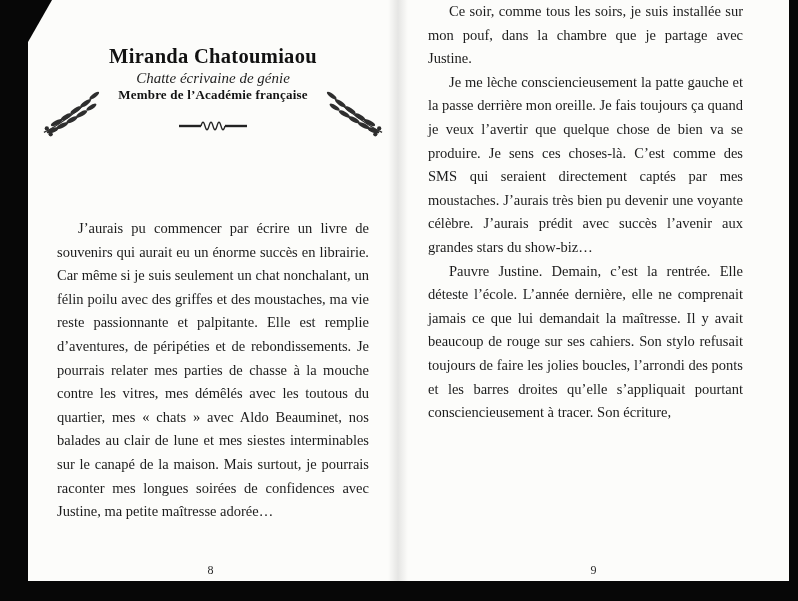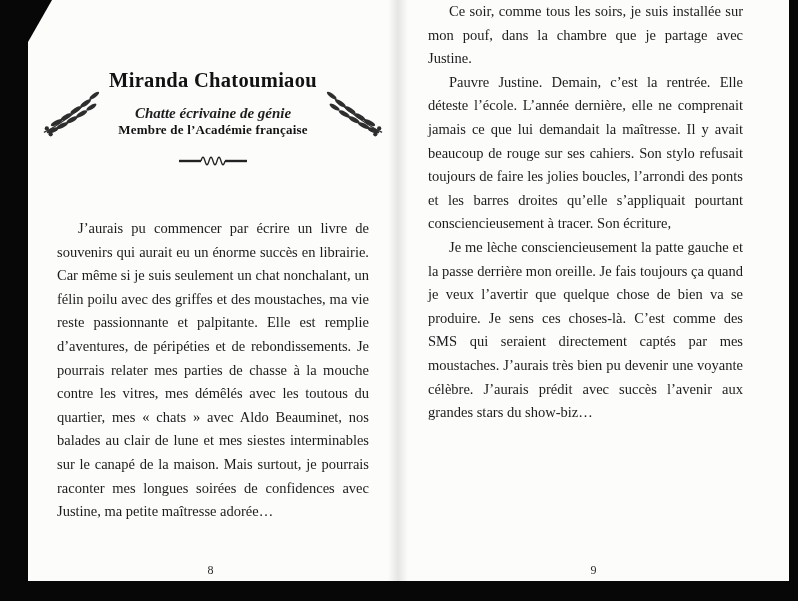--- a/index.html
+++ b/index.html
@@ -32,25 +32,25 @@
   }
 
   .page { position: absolute; top: 0; height: 581px; background: transparent; }
   .page-left  { left: 28px;  width: 365px; }
   .page-right { left: 398px; width: 391px; }
 
   .page-left  .text-col { position: relative; margin-left: 29px; width: 312px; height: 100%; }
   .page-right .text-col { position: relative; margin-left: 30px; width: 315px; height: 100%; }
 
   
-  .chapter-header { position: relative; padding-top: 69px; height: 217px; text-align: center; }
+  .chapter-header { position: relative; padding-top: 45px; height: 217px; text-align: center; }
   .title {
     font-size: 20.5px; font-weight: bold; color: #121212; letter-spacing: 0.3px;
   }
-  .subtitle { font-style: italic; font-size: 15px; color: #1e1e1e; margin-top: 13px; font-weight: bold; }
+  .subtitle { font-style: italic; font-size: 15px; color: #1e1e1e; margin-top: 2px; }
   .affiliation { font-weight: bold; font-size: 13px; color: #121212; letter-spacing: 0.2px; }
   .ornament { margin-top: 15px; line-height: 0; }
 
   .laurel { position: absolute; top: 86px; width: 62px; height: 52px; line-height: 0; }
   .laurel-left  { left: -16px; }
   .laurel-right { right: -16px; transform: scaleX(-1); }
 
   
   .body-text p {
     font-size: 14.5px;
@@ -132,22 +132,22 @@
         <p>J’aurais pu commencer par écrire un livre de souvenirs qui aurait eu un énorme succès en librairie. Car même si je suis seulement un chat nonchalant, un félin poilu avec des griffes et des moustaches, ma vie reste passionnante et palpitante. Elle est remplie d’aventures, de péripéties et de rebondissements. Je pourrais relater mes parties de chasse à la mouche contre les vitres, mes démêlés avec les toutous du quartier, mes « chats » avec Aldo Beauminet, nos balades au clair de lune et mes siestes interminables sur le canapé de la maison. Mais surtout, je pourrais raconter mes longues soirées de confidences avec Justine, ma petite maîtresse adorée…</p>
       </div>
     </div>
     <div class="pagenum">8</div>
   </div>
 
   <div class="page page-right">
     <div class="text-col">
       <div class="body-text" lang="fr">
         <p>Ce soir, comme tous les soirs, je suis installée sur mon pouf, dans la chambre que je partage avec Justine.</p>
+        <p>Je me lèche consciencieusement la patte gauche et la passe derrière mon oreille. Je fais toujours ça quand je veux l’avertir que quelque chose de bien va se produire. Je sens ces choses-là. C’est comme des SMS qui seraient directement captés par mes moustaches. J’aurais très bien pu devenir une voyante célèbre. J’aurais prédit avec succès l’avenir aux grandes stars du show-biz…</p>
         <p>Pauvre Justine. Demain, c’est la rentrée. Elle déteste l’école. L’année dernière, elle ne comprenait jamais ce que lui demandait la maîtresse. Il y avait beaucoup de rouge sur ses cahiers. Son stylo refusait toujours de faire les jolies boucles, l’arrondi des ponts et les barres droites qu’elle s’appliquait pourtant consciencieusement à tracer. Son écriture,</p>
-        <p>Je me lèche consciencieusement la patte gauche et la passe derrière mon oreille. Je fais toujours ça quand je veux l’avertir que quelque chose de bien va se produire. Je sens ces choses-là. C’est comme des SMS qui seraient directement captés par mes moustaches. J’aurais très bien pu devenir une voyante célèbre. J’aurais prédit avec succès l’avenir aux grandes stars du show-biz…</p>
       </div>
     </div>
     <div class="pagenum">9</div>
   </div>
 
   <div class="gutter"></div>
 
   <div class="edge edge-left"></div>
   <div class="corner-tl"></div>
   <div class="edge edge-right"></div>

